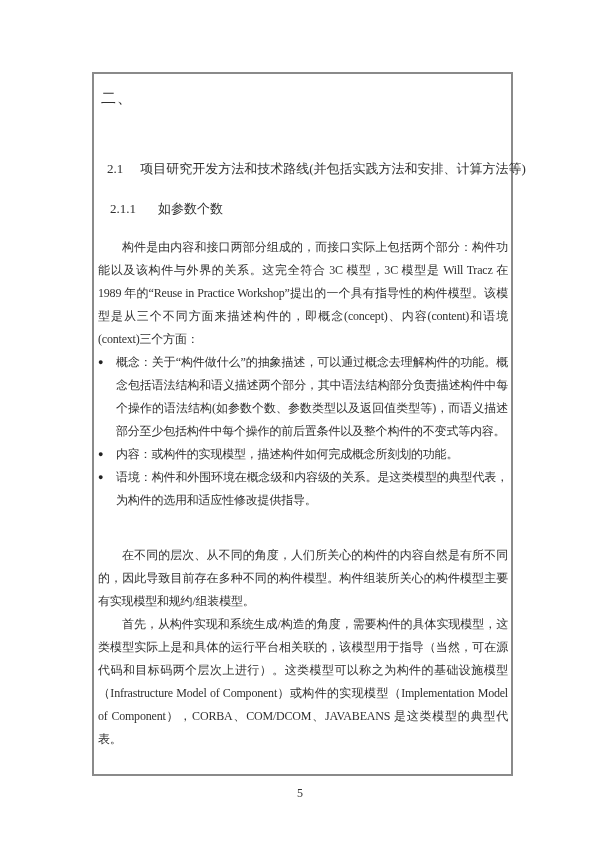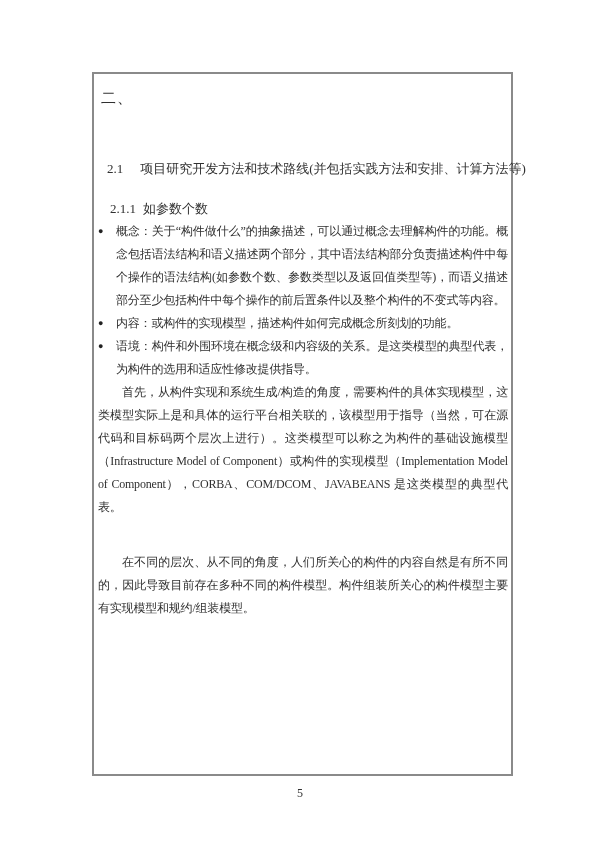--- a/index.html
+++ b/index.html
@@ -33,21 +33,21 @@
     padding-left: 3px;
   }
   .heading {
     font-size: 13px;
     line-height: 22px;
     white-space: nowrap;
   }
   .heading.h21 { margin-top: 49px; padding-left: 9px; }
   .heading.h21 .h-num { margin-right: 17px; margin-top: 8px; }
   .heading.h211 { margin-top: 18px; padding-left: 12px; }
-  .heading.h211 .h-num { margin-right: 7px; }
+  .heading.h211 .h-num { margin-right: 22px; }
   .para {
     margin: 0;
     font-size: 12px;
     line-height: 23px;
     letter-spacing: -0.2px;
     text-align: justify;
   }
   .para.indent { text-indent: 24px; }
   .first-para { margin-top: 16px; }
   .gap-top { margin-top: 32px; }
@@ -94,37 +94,38 @@
 
 
     <div class="heading h21">
       <span class="h-num">2.1</span><span class="h-title">项目研究开发方法和技术路线(并包括实践方法和安排、计算方法等)</span>
     </div>
 
     <div class="heading h211">
       <span class="h-num">2.1.1</span><span class="h-title">如参数个数</span>
     </div>
 
+    <p class="para indent first-para">构件是由内容和接口两部分组成的，而接口实际上包括两个部分：构件功能以及该构件与外界的关系。这完全符合 3C 模型，3C 模型是 Will Tracz 在 1989 年的“Reuse in Practice Workshop”提出的一个具有指导性的构件模型。该模型是从三个不同方面来描述构件的，即概念(concept)、内容(content)和语境(context)三个方面：</p>
 
     <ul class="bullets">
       <li class="bullet">
         <span class="marker">●</span>
         <span class="btext">概念：关于“构件做什么”的抽象描述，可以通过概念去理解构件的功能。概念包括语法结构和语义描述两个部分，其中语法结构部分负责描述构件中每个操作的语法结构(如参数个数、参数类型以及返回值类型等)，而语义描述部分至少包括构件中每个操作的前后置条件以及整个构件的不变式等内容。</span>
       </li>
       <li class="bullet">
         <span class="marker">●</span>
         <span class="btext">内容：或构件的实现模型，描述构件如何完成概念所刻划的功能。</span>
       </li>
       <li class="bullet">
         <span class="marker">●</span>
         <span class="btext">语境：构件和外围环境在概念级和内容级的关系。是这类模型的典型代表，为构件的选用和适应性修改提供指导。</span>
       </li>
     </ul>
 
+    <p class="para indent gap-top">在不同的层次、从不同的角度，人们所关心的构件的内容自然是有所不同的，因此导致目前存在多种不同的构件模型。构件组装所关心的构件模型主要有实现模型和规约/组装模型。</p>
+
     <p class="para indent">首先，从构件实现和系统生成/构造的角度，需要构件的具体实现模型，这类模型实际上是和具体的运行平台相关联的，该模型用于指导（当然，可在源代码和目标码两个层次上进行）。这类模型可以称之为构件的基础设施模型（Infrastructure Model of Component）或构件的实现模型（Implementation Model of Component），CORBA、COM/DCOM、JAVABEANS 是这类模型的典型代表。</p>
-
-    <p class="para indent gap-top">在不同的层次、从不同的角度，人们所关心的构件的内容自然是有所不同的，因此导致目前存在多种不同的构件模型。构件组装所关心的构件模型主要有实现模型和规约/组装模型。</p>
 
   </div>
 
   <div class="page-number">5</div>
 
 </div>
 
 </body></html>

